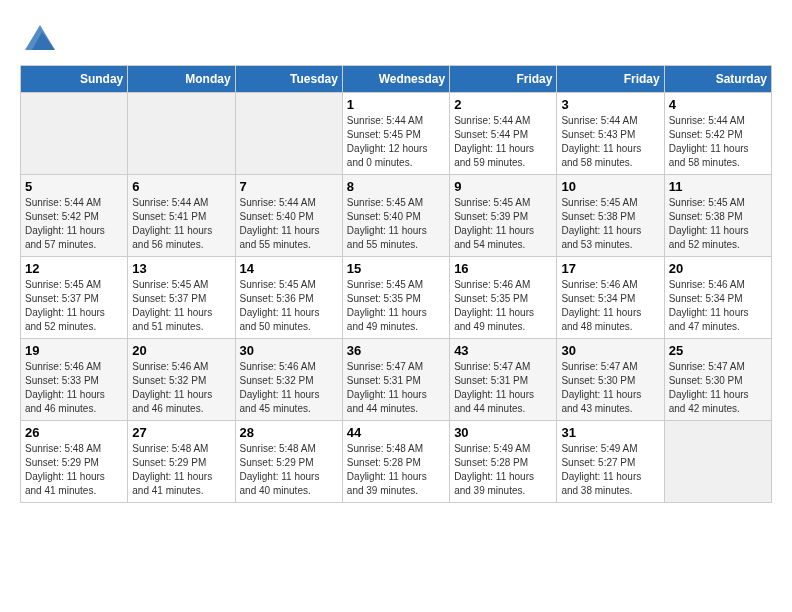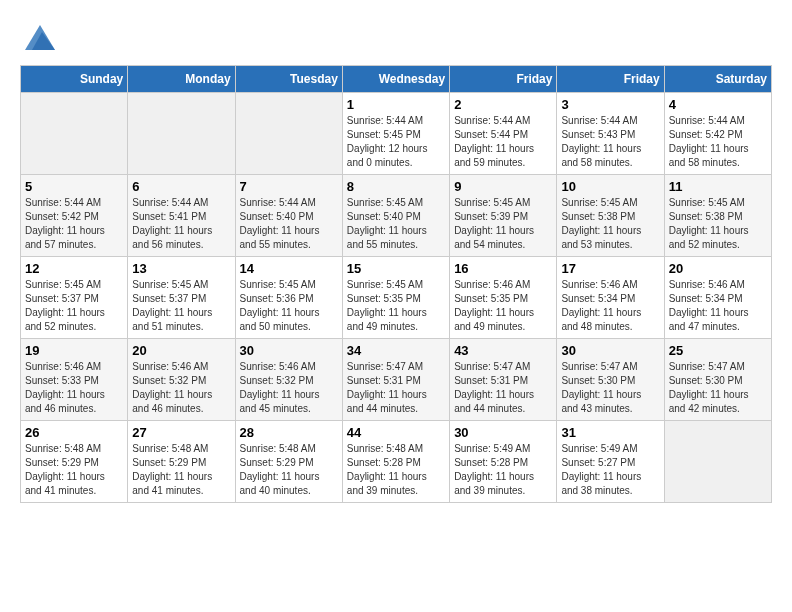--- a/index.html
+++ b/index.html
@@ -214,21 +214,21 @@
         </td>
         <td>
           <div class="day-number">20</div>
           <div class="day-info">Sunrise: 5:46 AM<br>Sunset: 5:32 PM<br>Daylight: 11 hours and 46 minutes.</div>
         </td>
         <td>
           <div class="day-number">30</div>
           <div class="day-info">Sunrise: 5:46 AM<br>Sunset: 5:32 PM<br>Daylight: 11 hours and 45 minutes.</div>
         </td>
         <td>
-          <div class="day-number">34</div>
+          <div class="day-number">36</div>
           <div class="day-info">Sunrise: 5:47 AM<br>Sunset: 5:31 PM<br>Daylight: 11 hours and 44 minutes.</div>
         </td>
         <td>
           <div class="day-number">43</div>
           <div class="day-info">Sunrise: 5:47 AM<br>Sunset: 5:31 PM<br>Daylight: 11 hours and 44 minutes.</div>
         </td>
         <td>
           <div class="day-number">30</div>
           <div class="day-info">Sunrise: 5:47 AM<br>Sunset: 5:30 PM<br>Daylight: 11 hours and 43 minutes.</div>
         </td>

